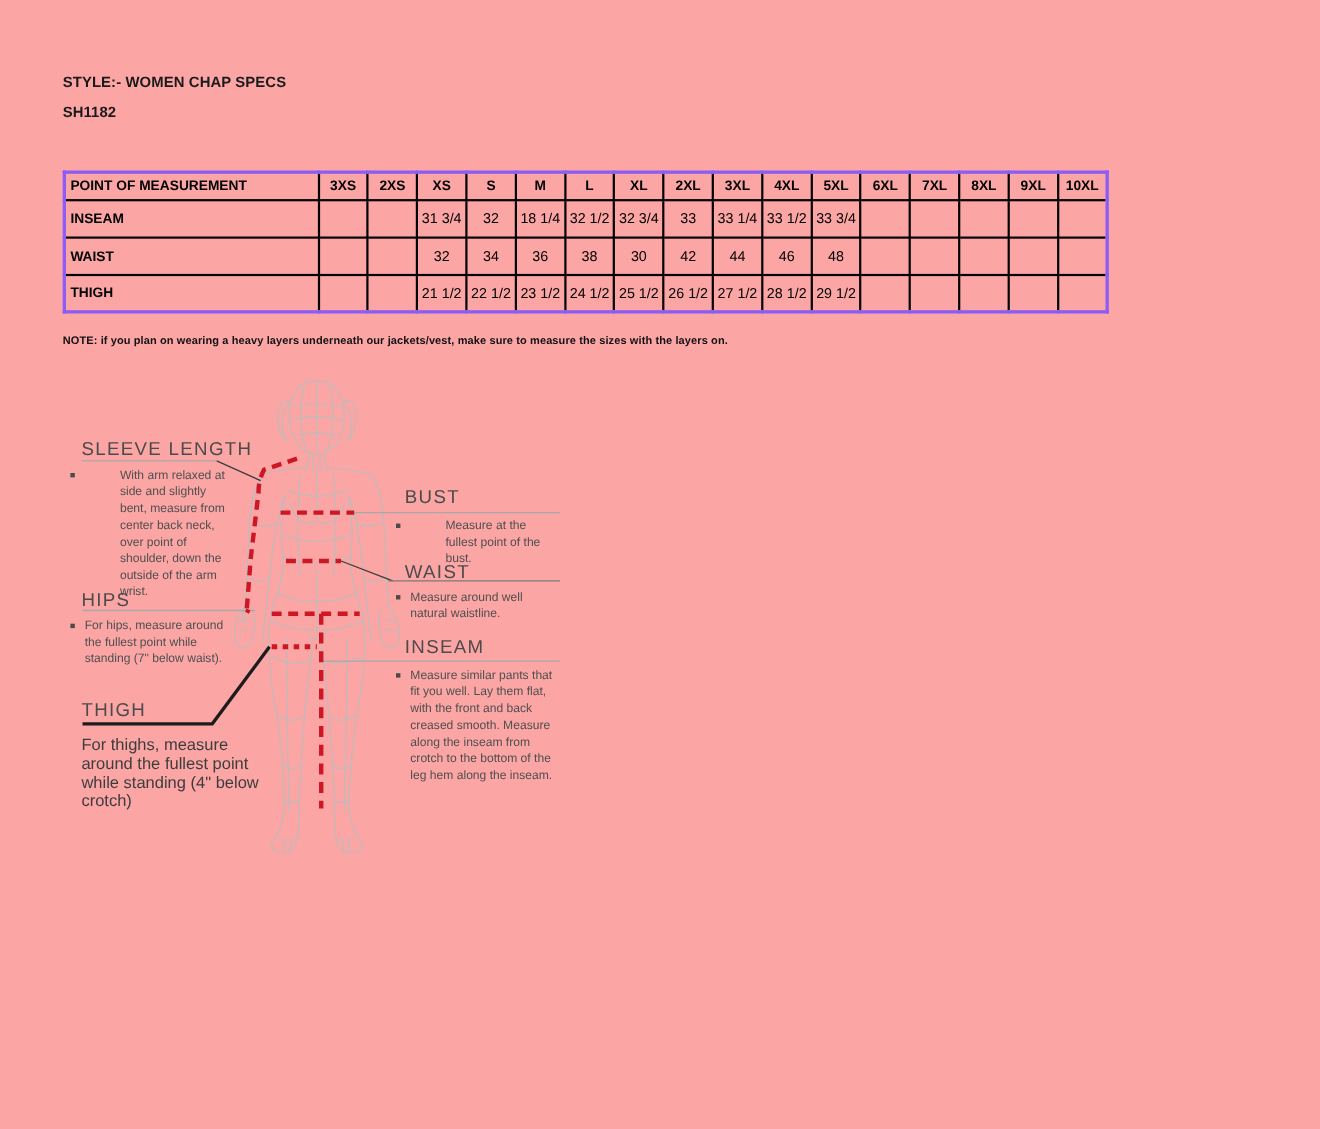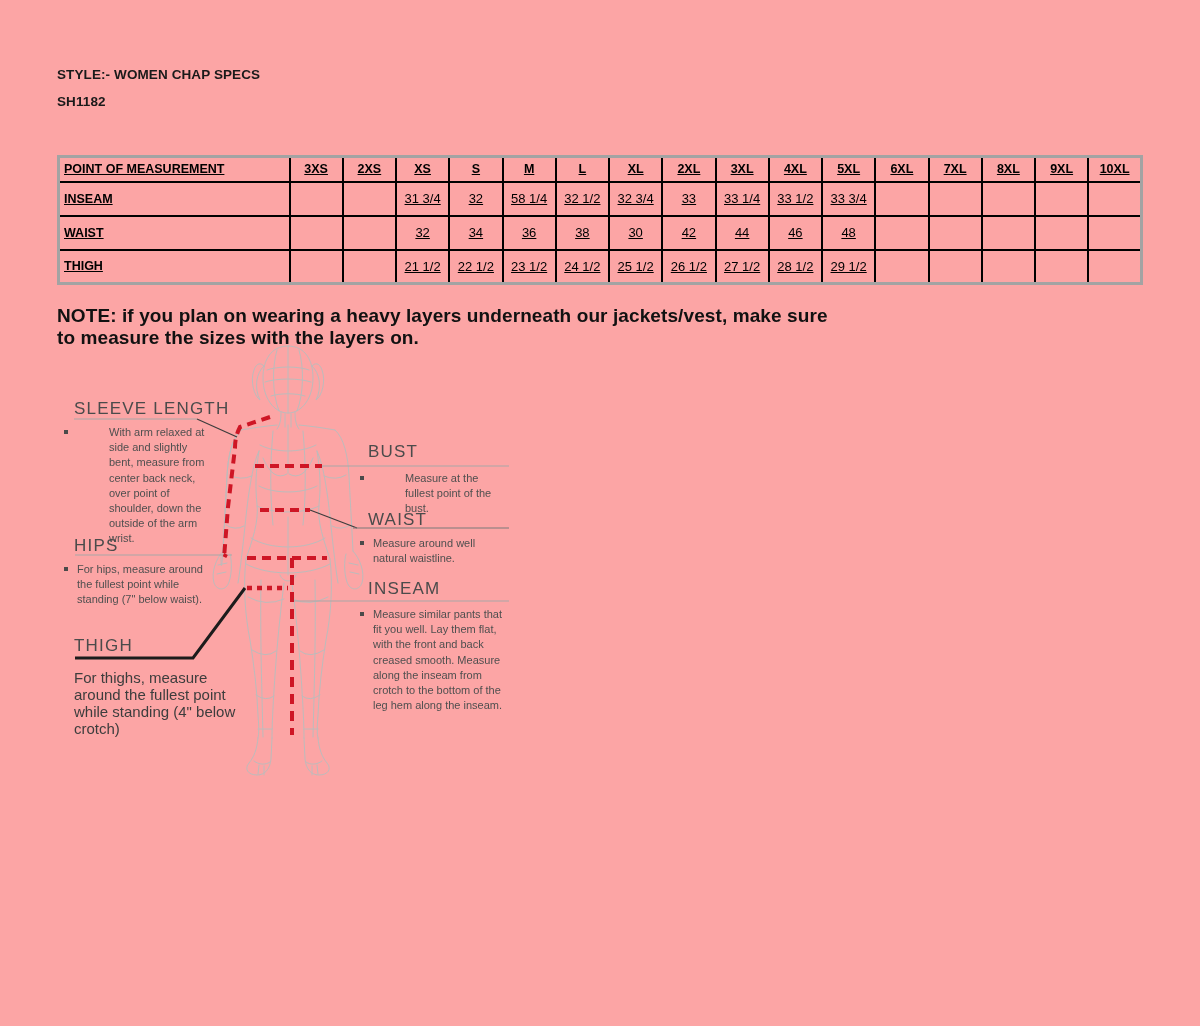--- a/index.html
+++ b/index.html
@@ -6,37 +6,36 @@
   html,body { background:#ffffff; }
   .page {
     position:relative; width:1200px; height:1026px; background:#fca5a5;
     font-family:"Liberation Sans", sans-serif; color:#000; overflow:hidden;
   }
   
   .title-block { position:absolute; left:57px; top:62px; }
   .title-line { font-size:13.5px; font-weight:bold; color:#1a1a1a; line-height:26.5px; letter-spacing:0.1px; }
   
   table.size-table {
-    position:absolute; left:57px; top:155px; width:1086px;
+    position:absolute; left:57px; top:155px; width:951px;
     border-collapse:collapse; table-layout:fixed;
-    border:3px solid #a3a3a3;
-    text-decoration:underline;
+    border:3px solid #8b5cf6;
   }
   table.size-table th, table.size-table td {
     border:2px solid #000; text-align:center; vertical-align:middle;
     overflow:hidden; white-space:nowrap;
   }
   table.size-table th { height:25px; font-size:12.5px; font-weight:bold; }
   table.size-table td { height:34px; font-size:13px; font-weight:normal; }
   table.size-table .pom { width:231px; text-align:left; padding-left:4px; }
   table.size-table td.rowlabel { font-weight:bold; font-size:12.5px; }
   
   .note {
     position:absolute; left:57px; top:305px; width:780px;
-    font-size:19px; font-weight:bold; color:#111; letter-spacing:0.1px;
+    font-size:10px; font-weight:bold; color:#111; letter-spacing:0.1px;
   }
   
   .diagram { position:absolute; left:60px; top:325px; width:520px; height:470px; }
   .diagram svg { position:absolute; left:0; top:0; }
   .dheading {
     position:absolute; font-size:17px; color:#4b4b4b; letter-spacing:1.2px;
     white-space:nowrap; font-weight:400;
   }
   .dpara {
     position:absolute; display:flex; align-items:flex-start;
@@ -79,21 +78,21 @@
           <th>10XL</th>
         </tr>
       </thead>
     <tbody id="size-body">
         <tr>
           <td class="pom rowlabel">INSEAM</td>
           <td></td>
           <td></td>
           <td>31 3/4</td>
           <td>32</td>
-          <td>58 1/4</td>
+          <td>18 1/4</td>
           <td>32 1/2</td>
           <td>32 3/4</td>
           <td>33</td>
           <td>33 1/4</td>
           <td>33 1/2</td>
           <td>33 3/4</td>
           <td></td>
           <td></td>
           <td></td>
           <td></td>

